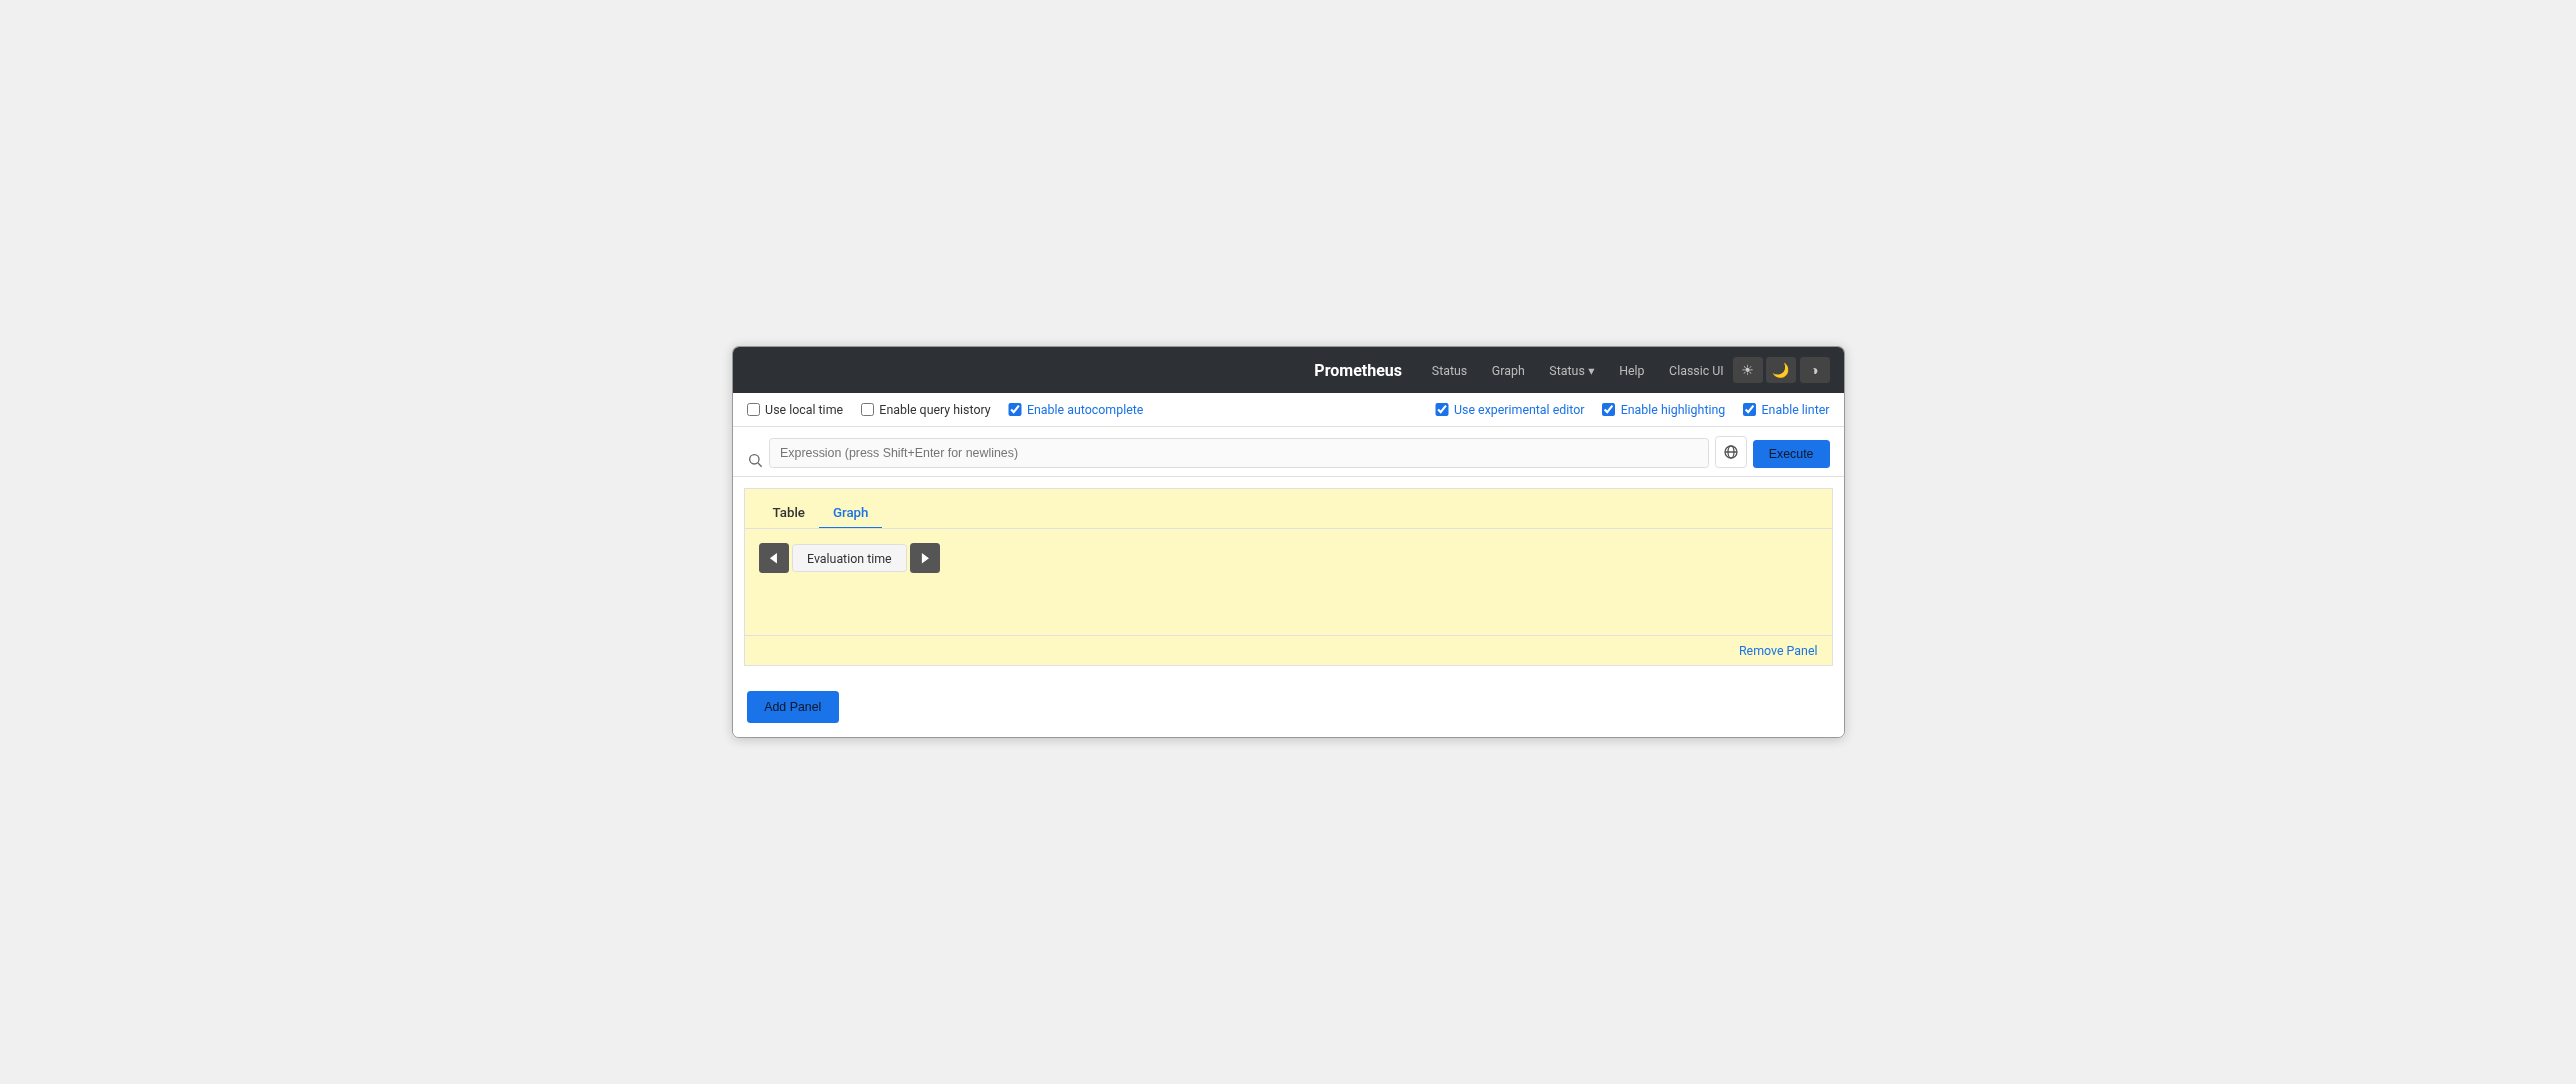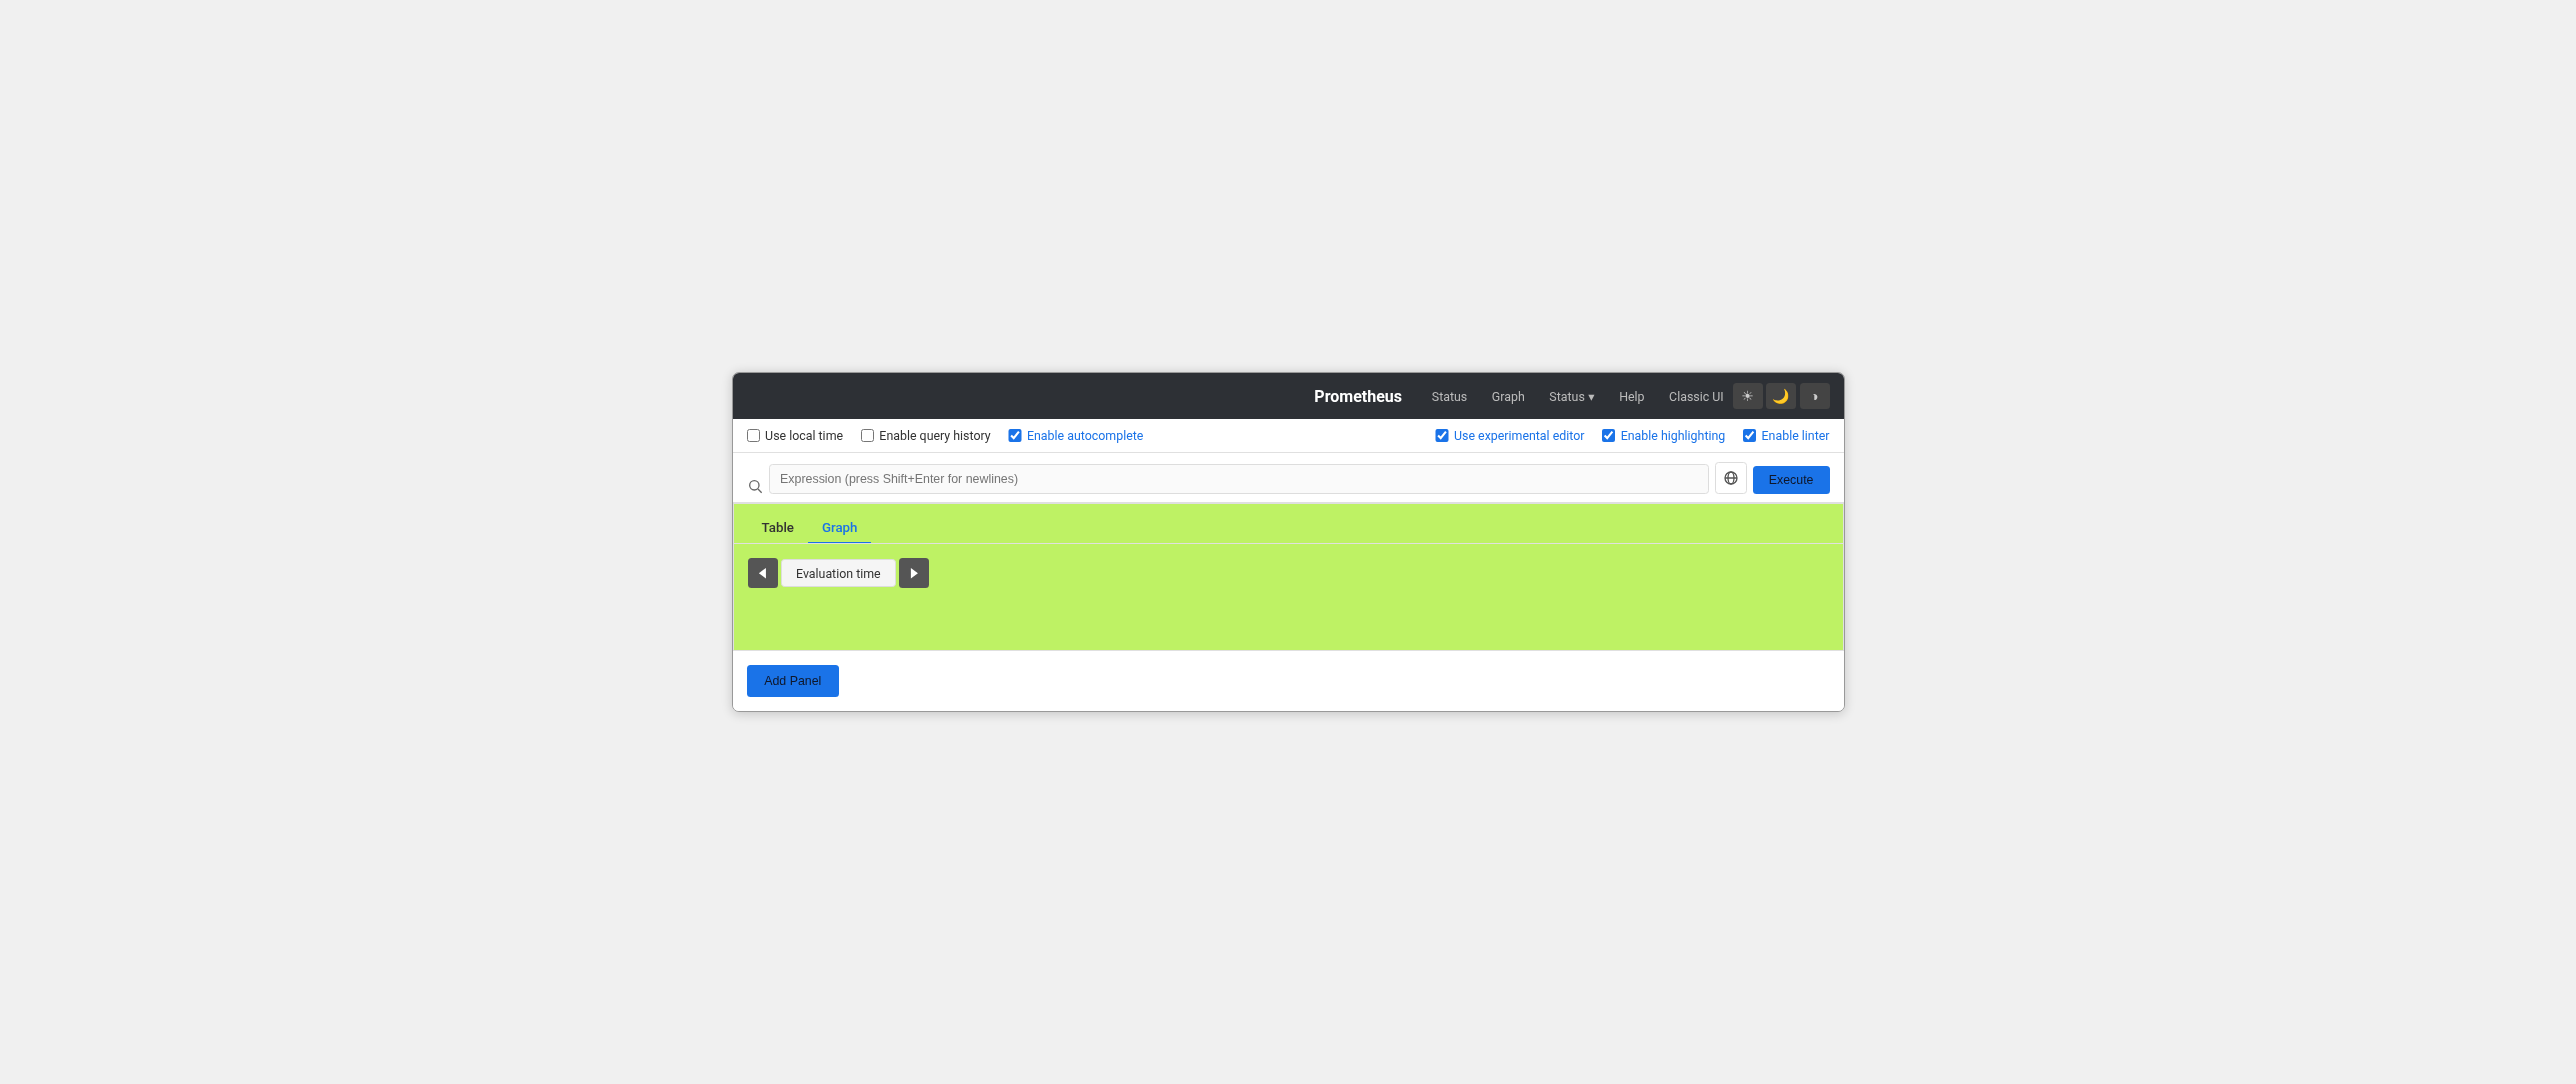--- a/index.html
+++ b/index.html
@@ -152,22 +152,22 @@
       border: none;
       border-radius: 3.5px;
       padding: 7px 16px;
       font-size: 12.4px;
       font-weight: 500;
       cursor: pointer;
     }
 
     
     .panel {
-      margin: 0;
-      background: #bef264;
+      margin: 11px;
+      background: #fef9c3;
       border: 0.9px solid #e0e0e0;
       border-radius: 0;
     }
 
     
     .panel-tabs {
       display: flex;
       align-items: center;
       padding: 8.8px 14px 0;
       border-bottom: 0.9px solid #e0e0e0;
@@ -350,20 +350,23 @@
           </button>
           <span class="eval-time-label">Evaluation time</span>
           <button class="eval-nav-btn">
             <svg width="8.8" height="12.4" viewBox="0 0 10 14" fill="white">
               <polygon points="1,1 9,7 1,13"></polygon>
             </svg>
           </button>
         </div>
       </div>
 
+      <div class="panel-footer">
+        <a class="remove-panel-link">Remove Panel</a>
+      </div>
     </div>
 
     <div class="add-panel-area">
       <button class="add-panel-btn">Add Panel</button>
     </div>
   </div>
 </div>
 
 
 </body></html>

